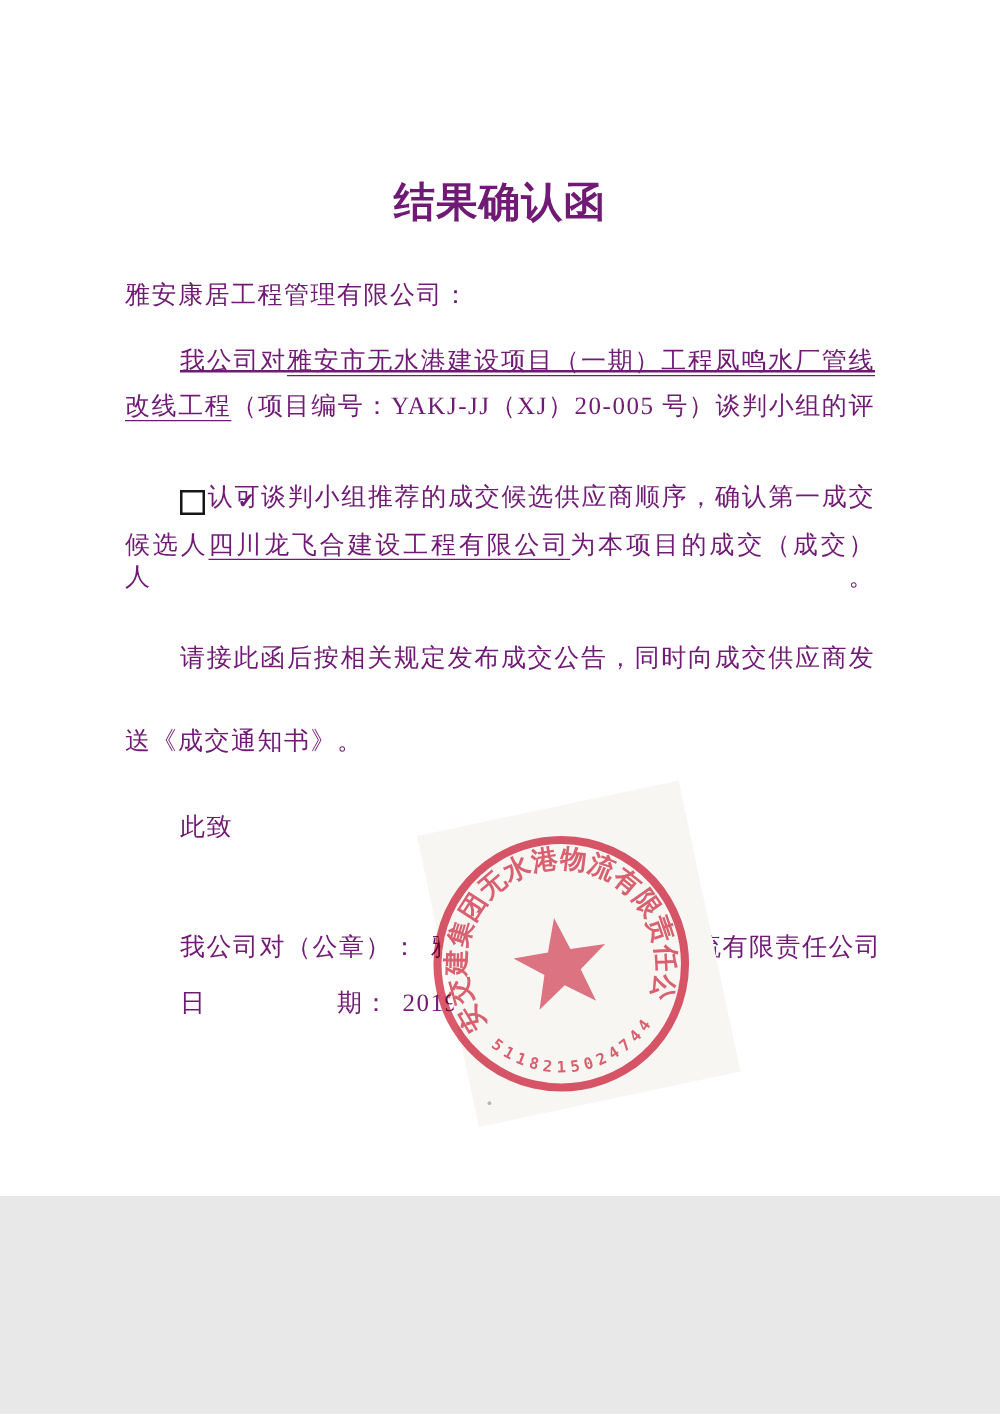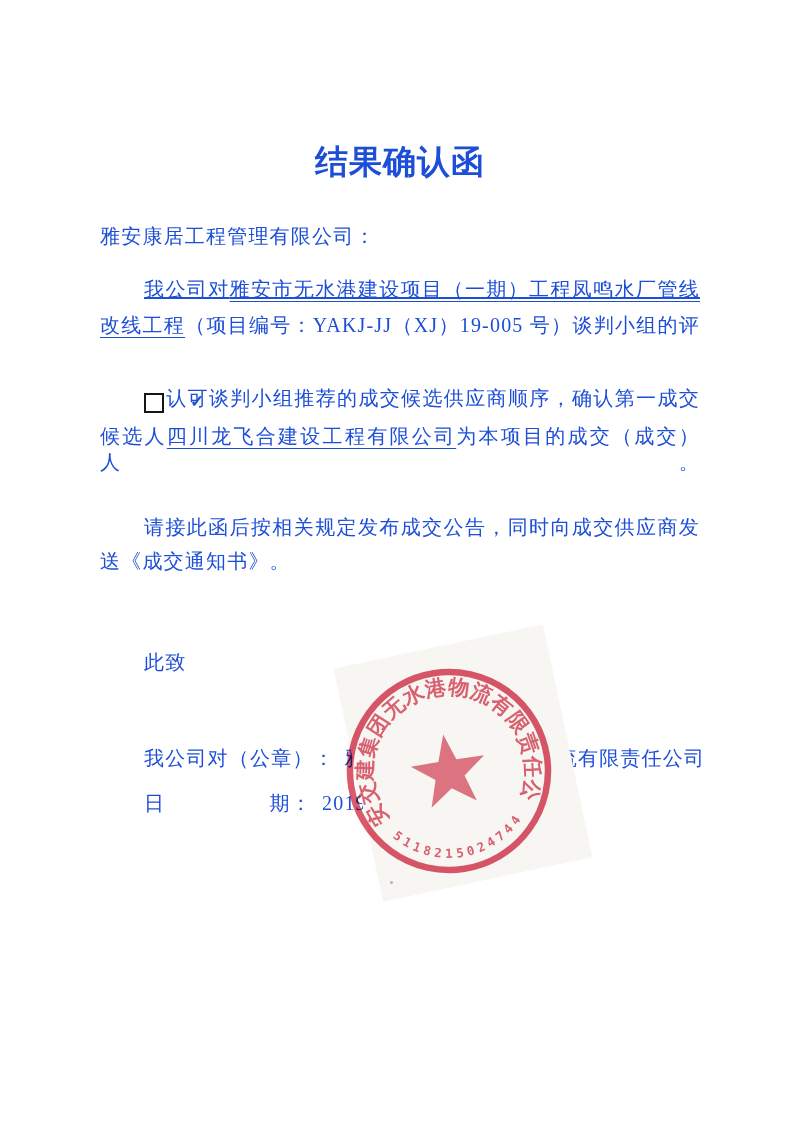--- a/index.html
+++ b/index.html
@@ -1,23 +1,23 @@
 <!DOCTYPE html>
 <html><head>
 <meta charset="utf-8">
 <style>
   html,body{margin:0;padding:0;background:#e8e8e8;}
   .page{
     position:relative;
-    width:800px;height:1131px;
+    width:800px;height:957px;
     margin:0 auto;
     background:#ffffff;
     overflow:hidden;
     font-family:"Liberation Serif","DejaVu Serif",serif;
-    color:#1d4ed8;
+    color:#701a75;
   }
   .doc-title{
     position:absolute;
     left:0;top:140px;width:800px;
     text-align:center;
     font-size:33px;
     font-weight:bold;
     letter-spacing:1px;
   }
   .line{
@@ -86,30 +86,30 @@
 <body>
 
 <div class="page">
 
   <div class="doc-title">结果确认函</div>
 
   <div class="line" style="top:223px;">雅安康居工程管理有限公司：</div>
 
   <div class="line fill indent" style="top:276px;text-decoration:underline;"><span>我公司对</span><span class="u">雅安市无水港建设项目（一期）工程凤鸣水厂管线</span></div>
 
-  <div class="line fill" style="top:312px;"><span class="u">改线工程</span><span>（项目编号：YAKJ-JJ（XJ）19-005 号）谈判小组的评</span></div>
+  <div class="line fill" style="top:312px;"><span class="u">改线工程</span><span>（项目编号：YAKJ-JJ（XJ）20-005 号）谈判小组的评</span></div>
 
 
   <div class="line fill indent" style="top:385px;"><span class="checkbox">✓</span><span>认可谈判小组推荐的成交候选供应商顺序，确认第一成交</span></div>
 
   <div class="line fill" style="top:423px;"><span>候选人</span><span class="u">四川龙飞合建设工程有限公司</span><span>为本项目的成交（成交）人。</span></div>
 
   <div class="line fill indent" style="top:514px;">请接此函后按相关规定发布成交公告，同时向成交供应商发</div>
 
-  <div class="line" style="top:548px;font-family:Liberation Serif, serif;">送《成交通知书》。</div>
+  <div class="line" style="top:580px;font-family:Liberation Serif, serif;">送《成交通知书》。</div>
 
   <div class="line indent" style="top:649px;">此致</div>
 
   <div class="line" style="top:745px;"><span class="indent-inline" style="padding-left:44px;">我公司对（公章）：</span><span class="org-value">雅安交建集团无水港物流有限责任公司</span></div>
 
   <div class="line" style="top:790px;padding-left:44px;"><span class="date-label">
         <span>日</span>
         <span>期：</span>
       </span><span class="date-value">2019 年 9 月 18 日</span></div>
 

